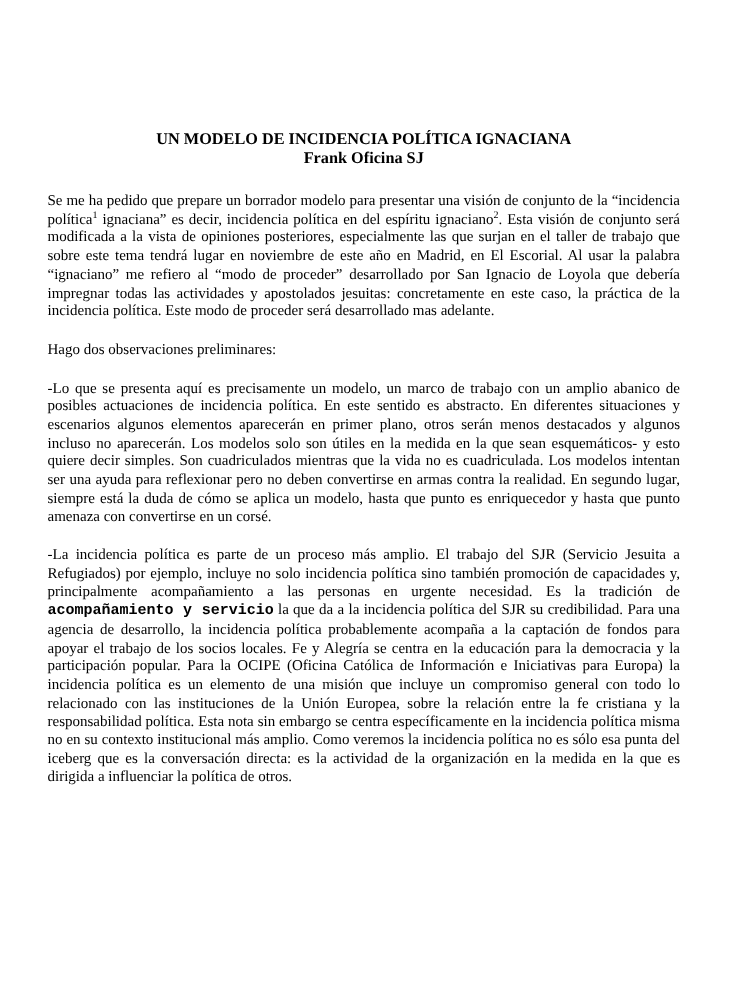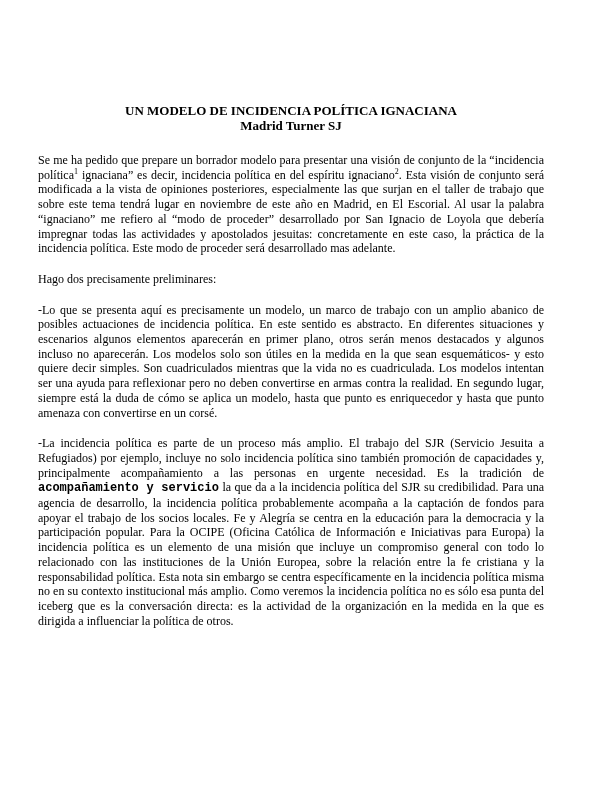--- a/index.html
+++ b/index.html
@@ -48,25 +48,25 @@
   }
 </style>
 </head>
 <body>
 
 <div class="page">
   <div class="content">
 
     <div class="title-block">
       <div>UN MODELO DE INCIDENCIA POLÍTICA IGNACIANA</div>
-      <div>Madrid Turner SJ</div>
+      <div>Frank Oficina SJ</div>
     </div>
 
     <p class="body"><span>Se me ha pedido que prepare un borrador modelo para presentar una visión de conjunto de la “incidencia política</span><span class="sup">1</span><span> ignaciana” es decir, incidencia política en del espíritu ignaciano</span><span class="sup">2</span><span>. Esta visión de conjunto será modificada a la vista de opiniones posteriores, especialmente las que surjan en el taller de trabajo que sobre este tema tendrá lugar en noviembre de este año en Madrid, en El Escorial. Al usar la palabra “ignaciano” me refiero al “modo de proceder” desarrollado por San Ignacio de Loyola que debería impregnar todas las actividades y apostolados jesuitas: concretamente en este caso, la práctica de la incidencia política. Este modo de proceder será desarrollado mas adelante.</span></p>
 
-    <p class="body">Hago dos precisamente preliminares:</p>
+    <p class="body">Hago dos observaciones preliminares:</p>
 
     <p class="body">-Lo que se presenta aquí es precisamente un modelo, un marco de trabajo con un amplio abanico de posibles actuaciones de incidencia política. En este sentido es abstracto. En diferentes situaciones y escenarios algunos elementos aparecerán en primer plano, otros serán menos destacados y algunos incluso no aparecerán. Los modelos solo son útiles en la medida en la que sean esquemáticos- y esto quiere decir simples. Son cuadriculados mientras que la vida no es cuadriculada. Los modelos intentan ser una ayuda para reflexionar pero no deben convertirse en armas contra la realidad. En segundo lugar, siempre está la duda de cómo se aplica un modelo, hasta que punto es enriquecedor y hasta que punto amenaza con convertirse en un corsé.</p>
 
     <p class="body"><span>-La incidencia política es parte de un proceso más amplio. El trabajo del SJR (Servicio Jesuita a Refugiados) por ejemplo, incluye no solo incidencia política sino también promoción de capacidades y, principalmente acompañamiento a las personas en urgente necesidad. Es la tradición de </span><span class="bold">acompañamiento y servicio</span><span> la que da a la incidencia política del SJR su credibilidad. Para una agencia de desarrollo, la incidencia política probablemente acompaña a la captación de fondos para apoyar el trabajo de los socios locales. Fe y Alegría se centra en la educación para la democracia y la participación popular. Para la OCIPE (Oficina Católica de Información e Iniciativas para Europa) la incidencia política es un elemento de una misión que incluye un compromiso general con todo lo relacionado con las instituciones de la Unión Europea, sobre la relación entre la fe cristiana y la responsabilidad política. Esta nota sin embargo se centra específicamente en la incidencia política misma no en su contexto institucional más amplio. Como veremos la incidencia política no es sólo esa punta del iceberg que es la conversación directa: es la actividad de la organización en la medida en la que es dirigida a influenciar la política de otros.</span></p>
 
   </div>
 </div>
 
 </body></html>

